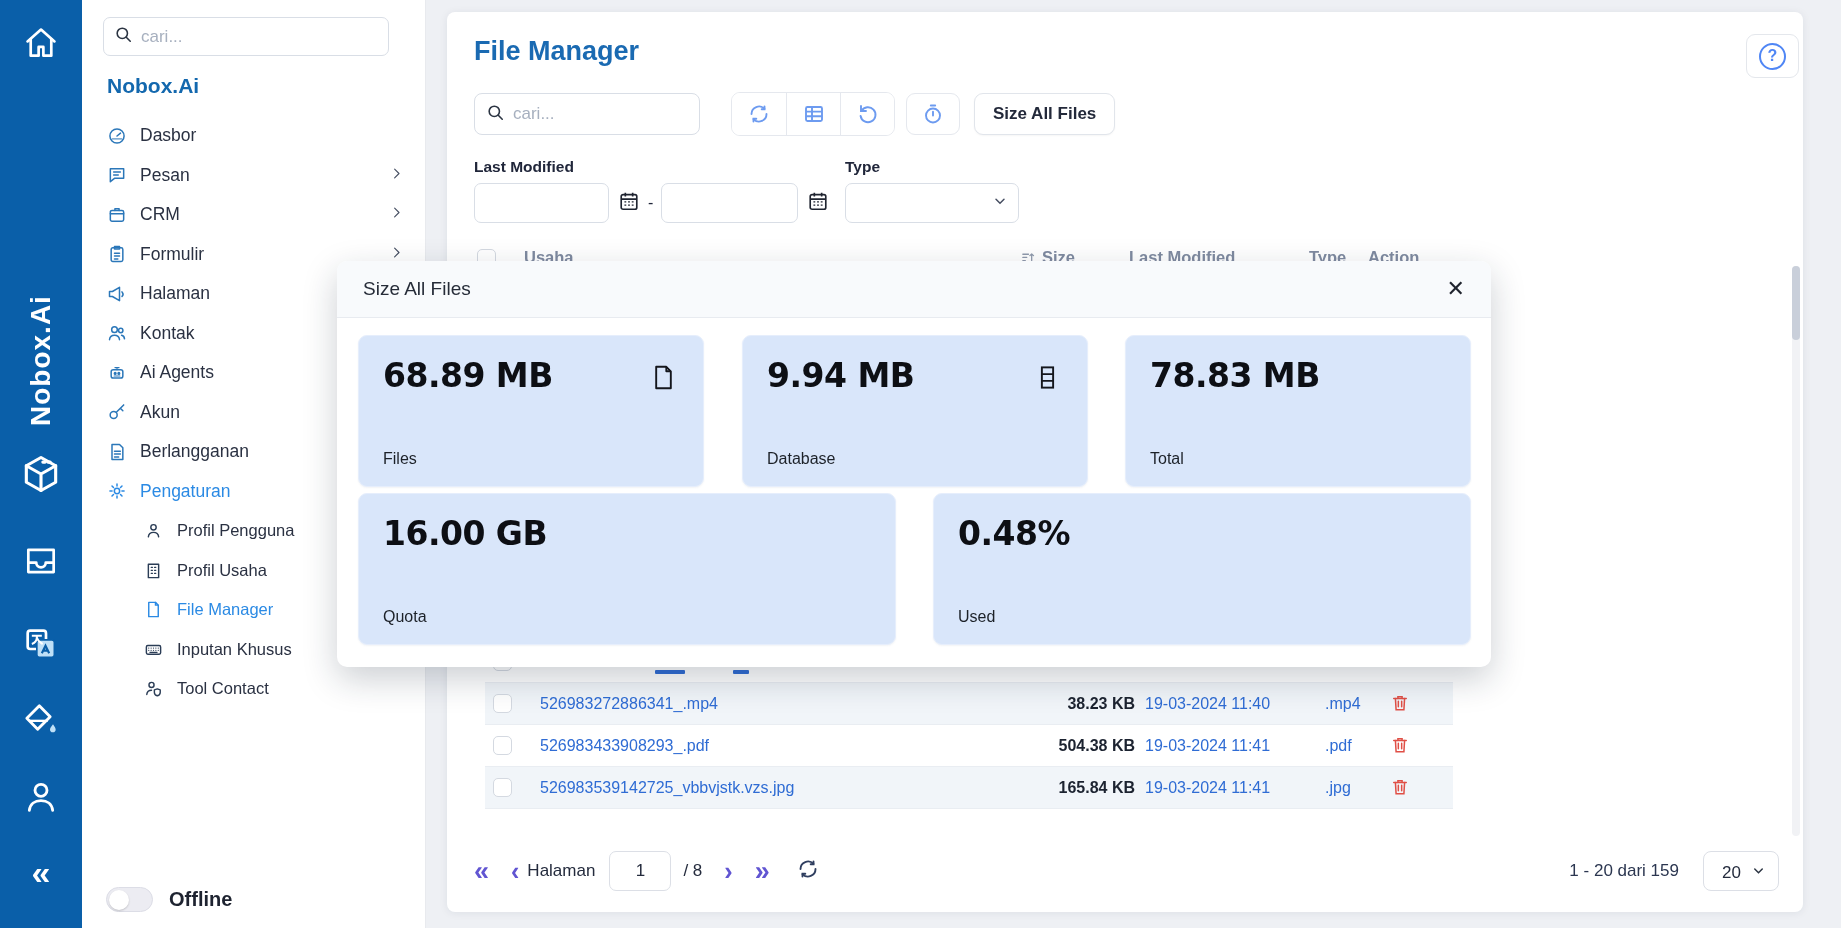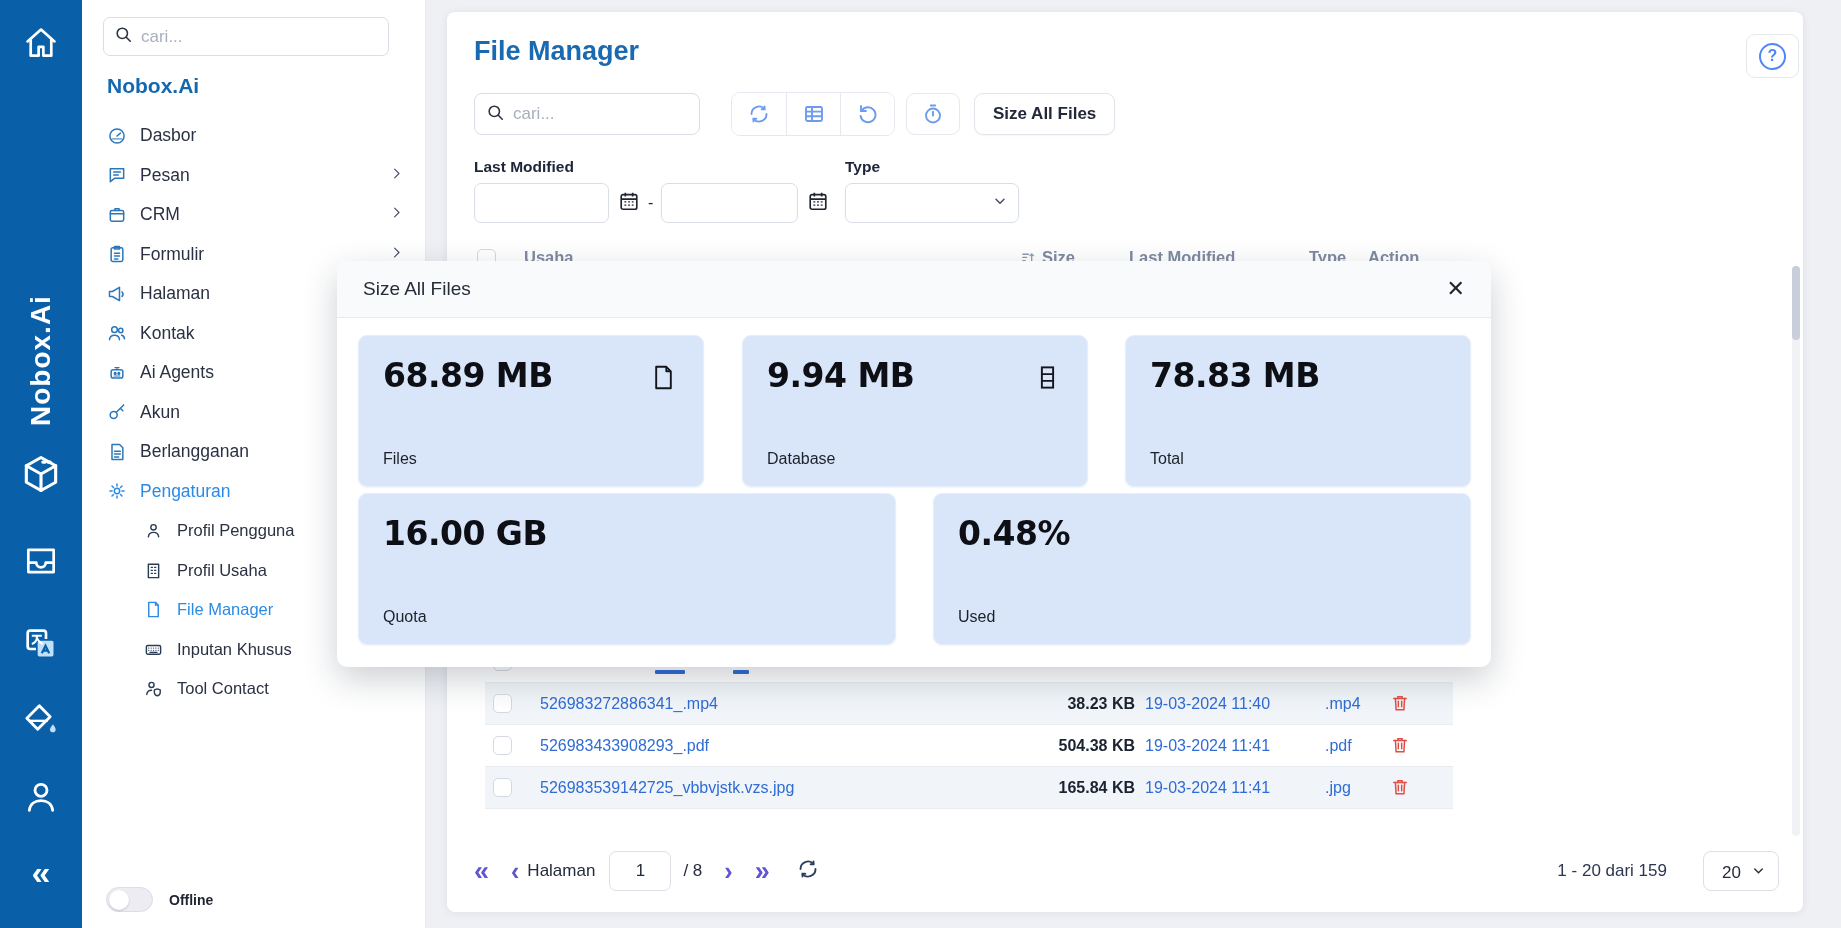--- a/index.html
+++ b/index.html
@@ -27,21 +27,21 @@
   .nav-item .ic { color:#2b77b9; flex:0 0 20px; }
   .nav-item.active { color:#2b8ae4; }
   .nav-item.active .ic { color:#2b8ae4; }
   .nav-sub { padding-left:62px; font-size:16.5px; }
   .chev { margin-left:auto; color:#454e62; }
   .ic svg { display:block; }
   .icsvg { stroke:currentColor; fill:none; stroke-width:1.8; stroke-linecap:round; stroke-linejoin:round; }
   .offline { position:absolute; left:24px; bottom:16px; display:flex; align-items:center; gap:16px; }
   .toggle { width:47px; height:25px; border-radius:13px; background:#ececf2; border:1px solid #dcdde6; position:relative; }
   .toggle .knob { position:absolute; left:2px; top:1.5px; width:20px; height:20px; border-radius:50%; background:#fff; box-shadow:0 1px 2px rgba(0,0,0,.18); }
-  .offline-label { font-size:14px; color:#1e2330; font-weight:600;text-align:center; }
+  .offline-label { font-size:20px; color:#1e2330; font-weight:600;text-align:center; }
 
   
   .card { position:absolute; left:447px; top:12px; width:1356px; height:900px; background:#fff; border-radius:8px;
     box-shadow:0 1px 8px rgba(30,40,60,.08); z-index:1; }
   .help-btn { position:absolute; top:22px; right:4px; width:53px; height:44px; border:1px solid #e4e7ec; border-radius:9px;
     background:#fff; display:flex; align-items:center; justify-content:center; }
   .help-q { width:27px; height:27px; border:2.4px solid #4f86f5; border-radius:50%; color:#4f86f5; font-size:16px; font-weight:700;
     display:flex; align-items:center; justify-content:center; }
   .fm-title { position:absolute; left:27px; top:24px; font-size:27px; font-weight:800; color:#1a6ab2; }
   .toolbar { position:absolute; left:27px; top:81px; height:42px; display:flex; align-items:center; }
@@ -92,21 +92,21 @@
   .pg { font-size:25px; color:#6155d2; font-weight:600; line-height:1; }
   .pg.sm { font-size:27px; }
   .pager .gap { margin-left:22px; }
   .pg-label { margin-left:8px; font-size:17px; color:#242b3d; }
   .pg-input { margin-left:14px; width:62px; height:40px; border:1px solid #dcdfe6; border-radius:7px; text-align:center; font-size:17px; color:#242b3d; outline:none; font-family:inherit; }
   .pg-total { margin-left:12px; font-size:17px; color:#242b3d; }
   .pg-refresh { margin-left:26px; color:#2f3e5f; }
   .pg-right { margin-left:auto; display:flex; align-items:center; gap:24px; }
   .pg-range { font-size:17px; color:#2b3650; }
   .pg-size { width:76px; height:40px; border:1px solid #dcdfe6; border-radius:8px; display:flex; align-items:center;
-    justify-content:space-between; padding:3px 12px 0 18px; font-size:17px; color:#242b3d;margin-left:12px; }
+    justify-content:space-between; padding:3px 12px 0 18px; font-size:17px; color:#242b3d; }
   .vscroll { position:absolute; right:3px; top:254px; width:8px; height:570px; background:#f1f2f5; border-radius:4px; }
   .vscroll .thumb { width:8px; height:74px; background:#c9cfda; border-radius:4px; }
 
   
   .modal { position:absolute; left:337px; top:261px; width:1154px; height:406px; background:#fff; border-radius:10px; z-index:20;
     box-shadow:0 12px 34px rgba(25,35,55,.22); overflow:hidden; }
   .modal-head { height:57px; background:#f8fafc; border-bottom:1px solid #e8ebf0; display:flex; align-items:center; padding:0 26px; }
   .modal-title { font-size:19px; color:#262c38; font-weight:500; }
   .modal-close { margin-left:auto; font-size:22px; color:#20242e; line-height:1; }
   .mcards { position:absolute; left:21px; top:74px; width:1112px; }

